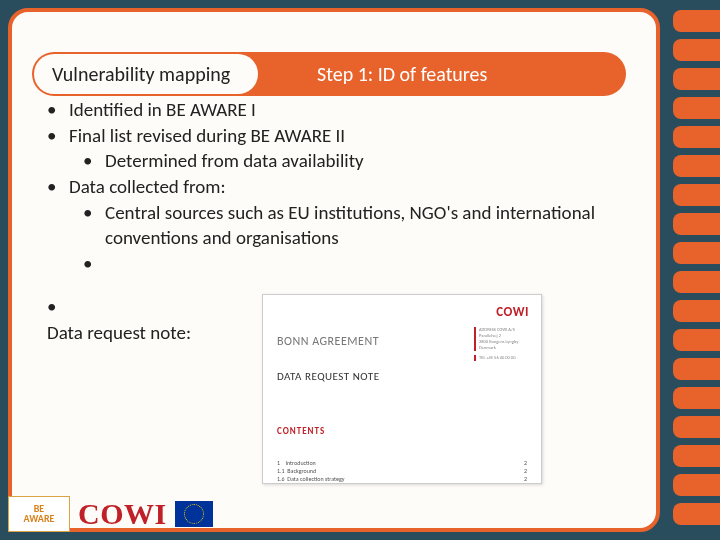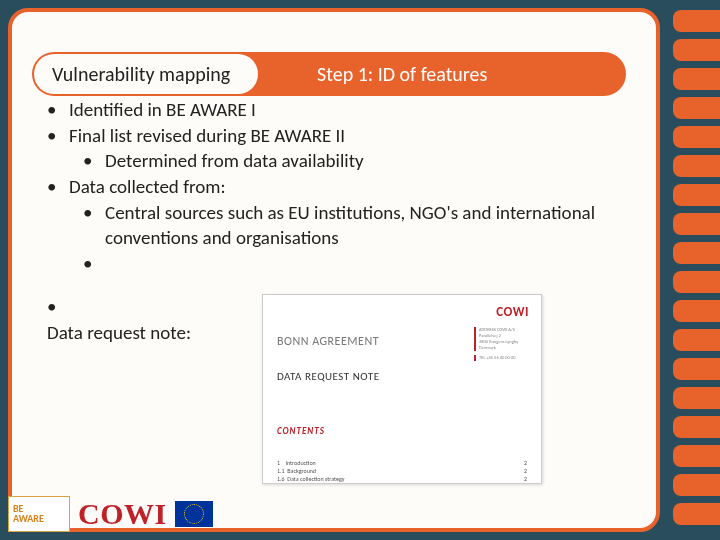--- a/index.html
+++ b/index.html
@@ -109,21 +109,20 @@
     color: #333;
     margin-top: 20px;
     letter-spacing: 0.5px;
   }
   .doc-contents-hdr {
     margin-top: 40px;
     color: #c02028;
     font-size: 9px;
     font-weight: bold;
     letter-spacing: 1px;
-    font-style: italic;
   }
   .doc-toc {
     margin-top: 22px;
     font-size: 6px;
     color: #555;
   }
   .doc-toc-row { display: flex; justify-content: space-between; }
   .logos {
     position: absolute;
     left: 8px;
@@ -134,20 +133,21 @@
   }
   .logo-beaware {
     width: 62px;
     height: 36px;
     background: #fff;
     border: 1px solid #d9a441;
     display: flex;
     flex-direction: column;
     justify-content: center;
     padding: 2px 4px;
+    align-items: center;
   }
   .logo-beaware .l1 { font-size: 10px; font-weight: bold; color: #d9821a; line-height: 1; }
   .logo-cowi-main {
     color: #c02028;
     font-weight: bold;
     font-size: 30px;
     letter-spacing: 0.5px;
     font-family: Georgia, serif;
   }
   .logo-eu {

